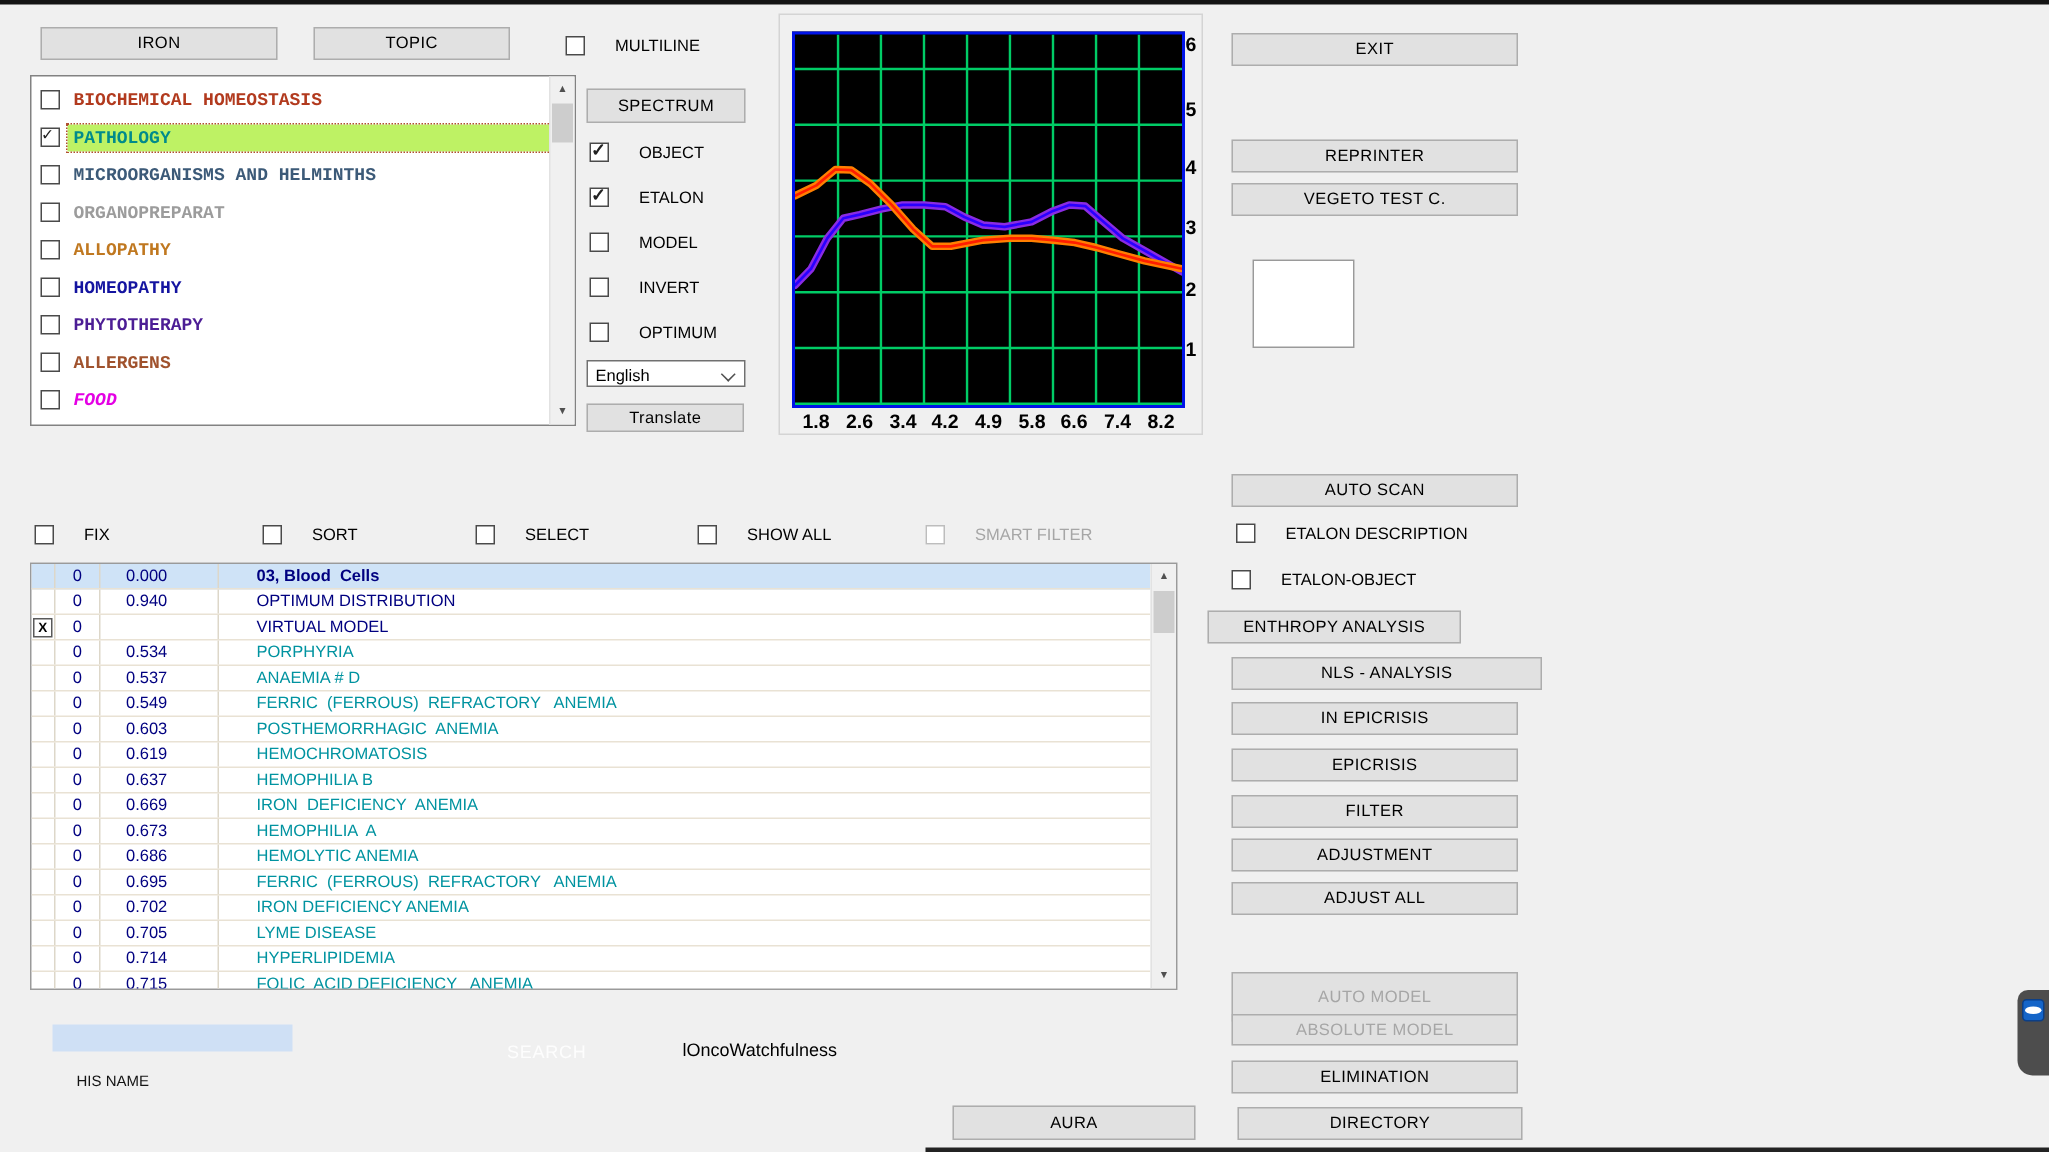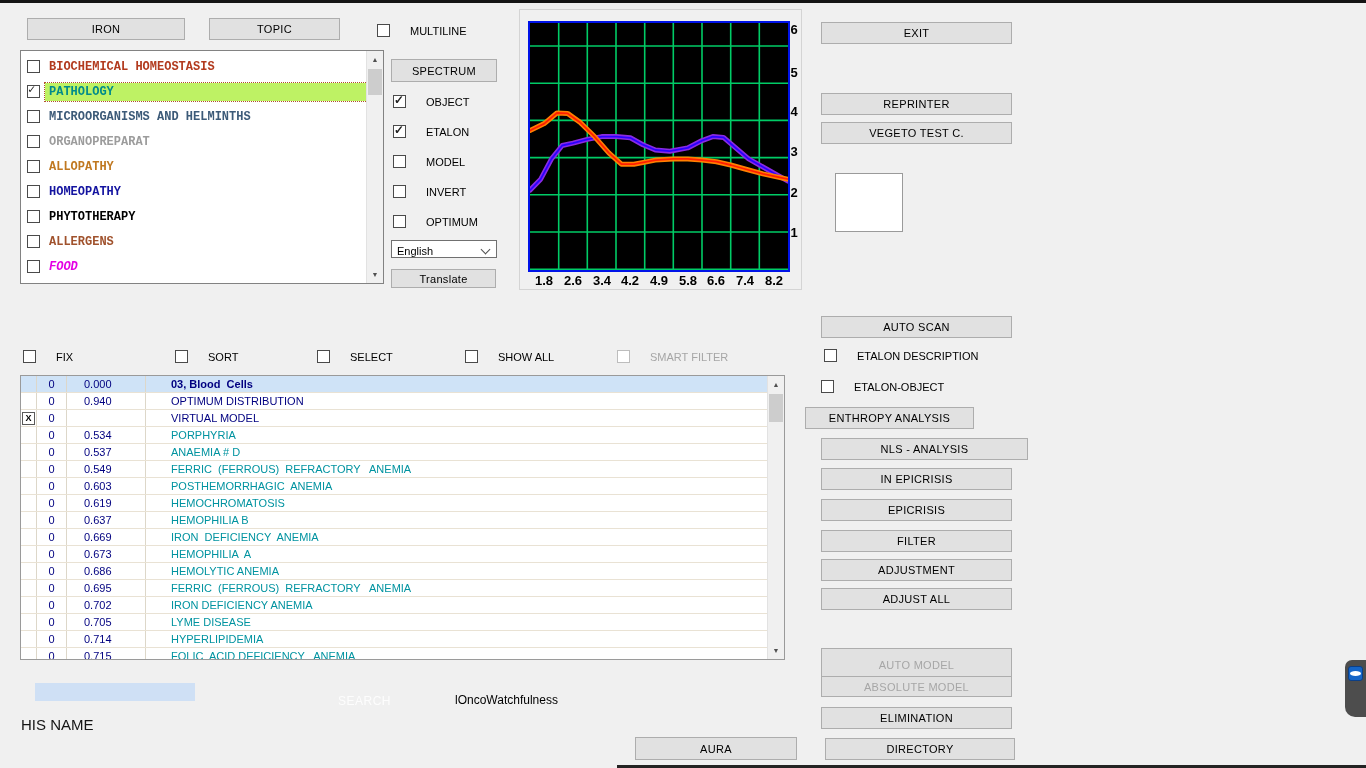--- a/index.html
+++ b/index.html
@@ -64,21 +64,21 @@
   .tc-name{flex:1;padding-left:25px;white-space:pre;}
   .tc-name.header{color:#000080;font-weight:bold;}
   .tc-name.model{color:#000080;}
   .tc-name.item{color:#0093a0;}
   .xbox{width:13px;height:13px;background:#fff;border:1px solid #5a5a5a;box-sizing:border-box;
         font-size:9px;font-weight:bold;display:flex;align-items:center;justify-content:center;}
   
   .search-box{left:35px;top:683px;width:160px;height:18px;background:#cfe0f5;}
   .search-label{left:338px;top:694px;font-size:12px;color:#fdfdfd;letter-spacing:.5px;}
   .search-text{left:455px;top:693px;font-size:12px;color:#000;}
-  .his-name{left:21px;top:716px;font-size:15px;color:#141414;}
+  .his-name{left:51px;top:716px;font-size:10px;color:#141414;}
   
   .tv-tab{right:0;top:660px;width:21px;height:57px;background:#4d4d4d;
           border-radius:7px 0 0 10px;display:flex;justify-content:center;}
   .tv-icon{margin-top:6px;width:15px;height:15px;background:#1565c8;border-radius:3px;
            position:relative;border:1px solid #0c3f86;box-sizing:border-box;}
   .tv-icon::after{content:"";position:absolute;left:1px;top:4px;width:11px;height:5px;
            background:#fff;border-radius:50%;}
   .whitebox{left:835px;top:173px;width:66px;height:57px;background:#fff;border:1px solid #9a9a9a;}
 </style>
 </head>
@@ -115,21 +115,21 @@
       <div class="cat-item">
         <span class="box"></span>
         <span class="cat-label" style="color: rgb(192, 120, 32);">ALLOPATHY</span>
       </div>
       <div class="cat-item">
         <span class="box"></span>
         <span class="cat-label" style="color: rgb(20, 20, 160);">HOMEOPATHY</span>
       </div>
       <div class="cat-item">
         <span class="box"></span>
-        <span class="cat-label" style="color: #000000;">PHYTOTHERAPY</span>
+        <span class="cat-label" style="color: #4c1d95;">PHYTOTHERAPY</span>
       </div>
       <div class="cat-item">
         <span class="box"></span>
         <span class="cat-label" style="color: rgb(160, 82, 45);">ALLERGENS</span>
       </div>
       <div class="cat-item">
         <span class="box"></span>
         <span class="cat-label" style="color: rgb(228, 0, 228); font-style: italic;">FOOD</span>
       </div>
     </div>

